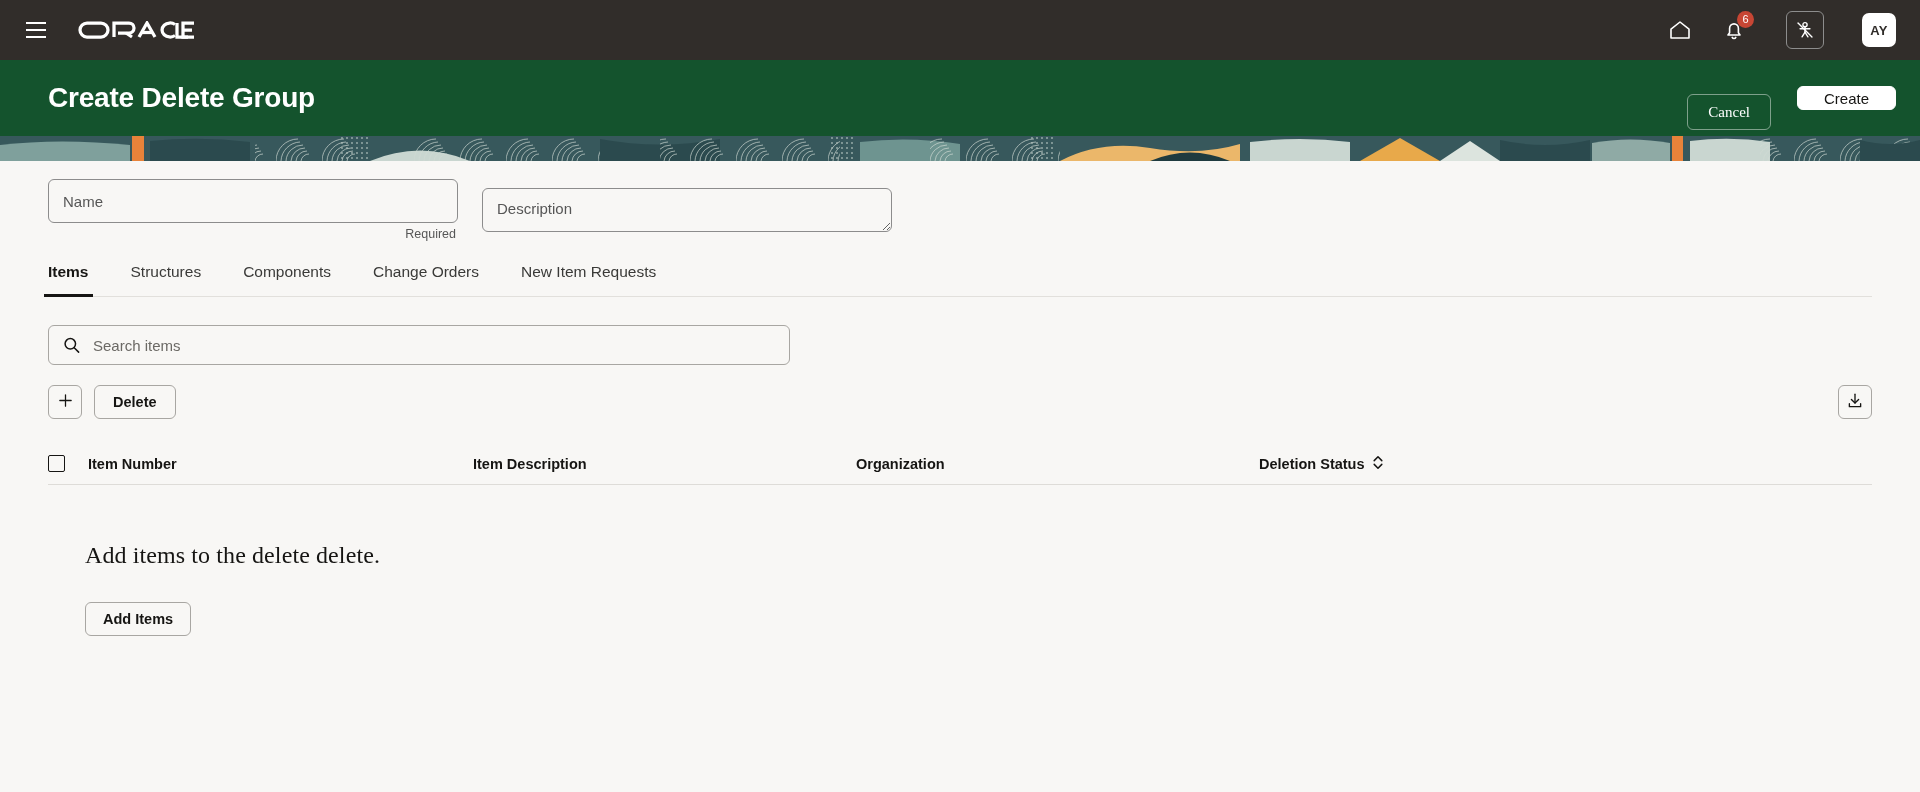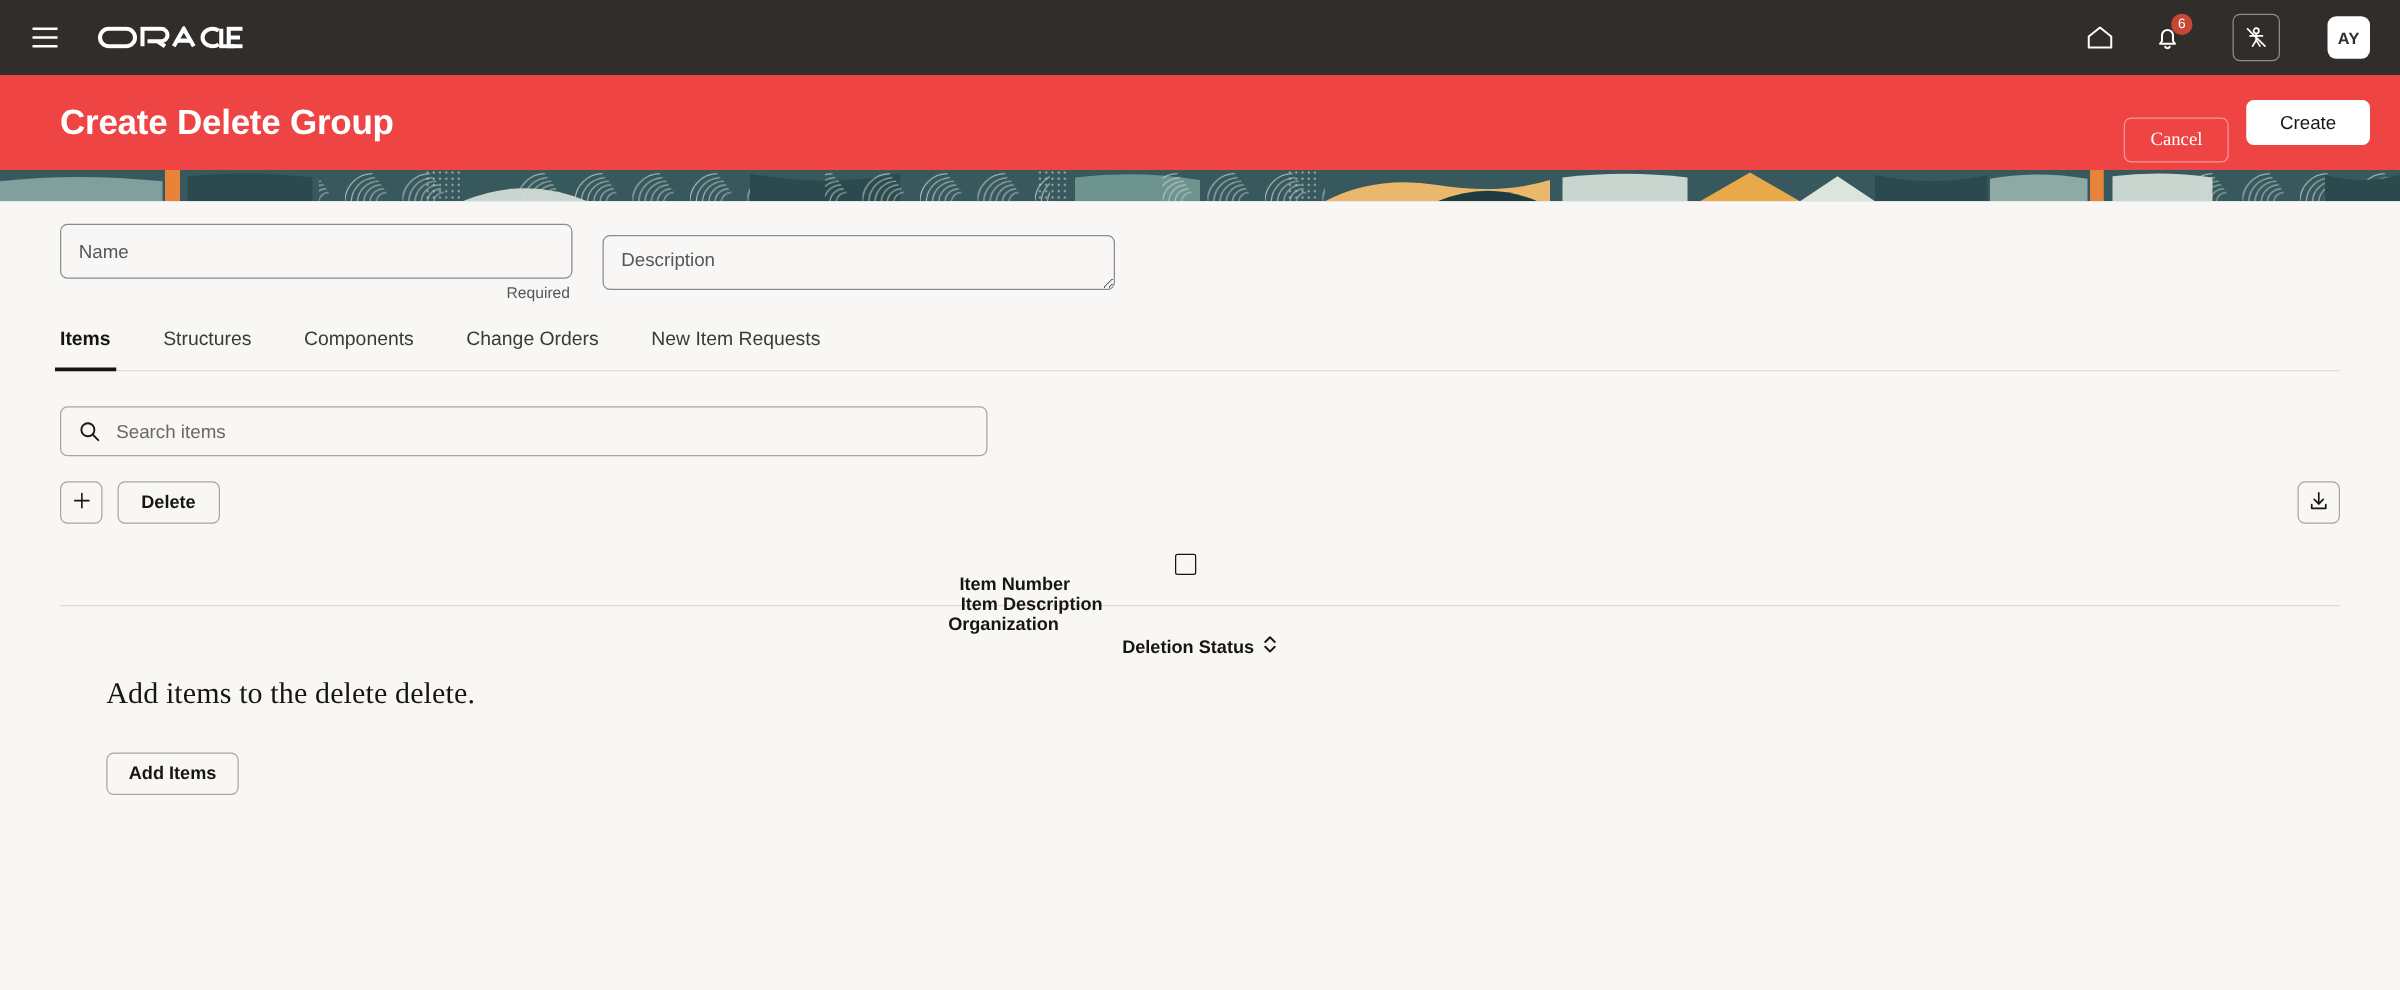--- a/index.html
+++ b/index.html
@@ -116,21 +116,21 @@
     justify-content: center;
     font-size: 13px;
     font-weight: 600;
     letter-spacing: 0.3px;
     cursor: pointer;
     margin-left: 24px;
   }
 
   
   .page-header {
-    background: #ef4444;
+    background: #14532d;
     height: 76px;
     display: flex;
     align-items: center;
     padding: 0 24px 0 48px;
     position: relative;
   }
 
   .page-title {
     font-size: 28px;
     font-weight: 700;
@@ -155,23 +155,24 @@
     margin-top: 28px;
   }
 
   .btn-solid-white {
     background: #FFFFFF;
     border: 1px solid #FFFFFF;
     color: #161513;
     font-size: 15px;
     font-family: "Liberation Sans", sans-serif;
     padding: 0 26px;
-    height: 36px;
-    border-radius: 6px;
-    cursor: pointer;
+    height: 24px;
+    border-radius: 6px;
+    cursor: pointer;
+    margin-left: 12px;
   }
 
   
   .banner-strip {
     height: 25px;
     width: 100%;
     overflow: hidden;
     display: block;
     background: #2F5055;
   }
@@ -325,21 +326,20 @@
   
   .table-head {
     margin-top: 24px;
     display: flex;
     align-items: center;
     height: 42px;
     border-bottom: 1px solid #DEDCD8;
     font-size: 14.5px;
     font-weight: 700;
     color: #161513;
-    flex-direction: column;
   }
 
   .th-check { width: 40px; display: flex; align-items: center; }
 
   .checkbox-sq {
     width: 17px;
     height: 17px;
     border: 1.5px solid #161513;
     border-radius: 2px;
     background: #F8F7F5;

